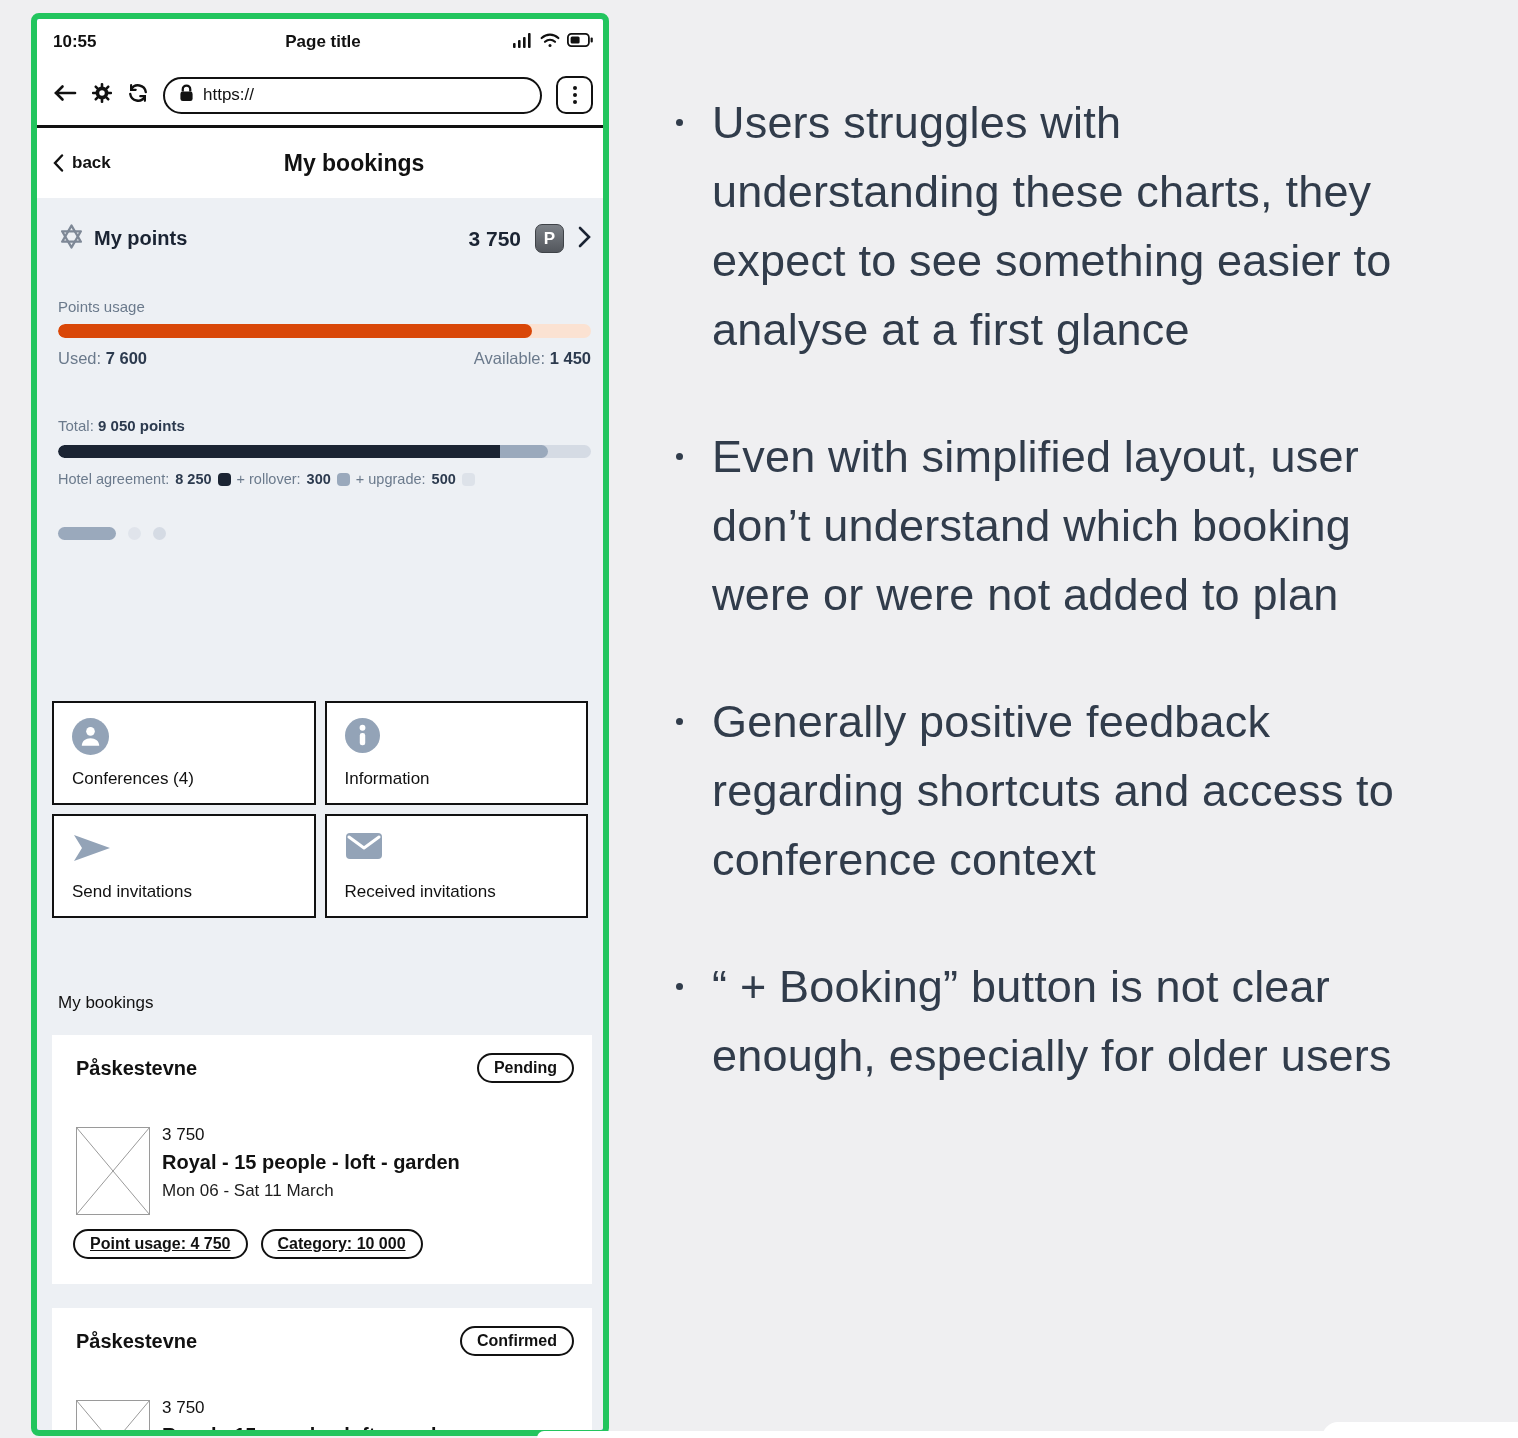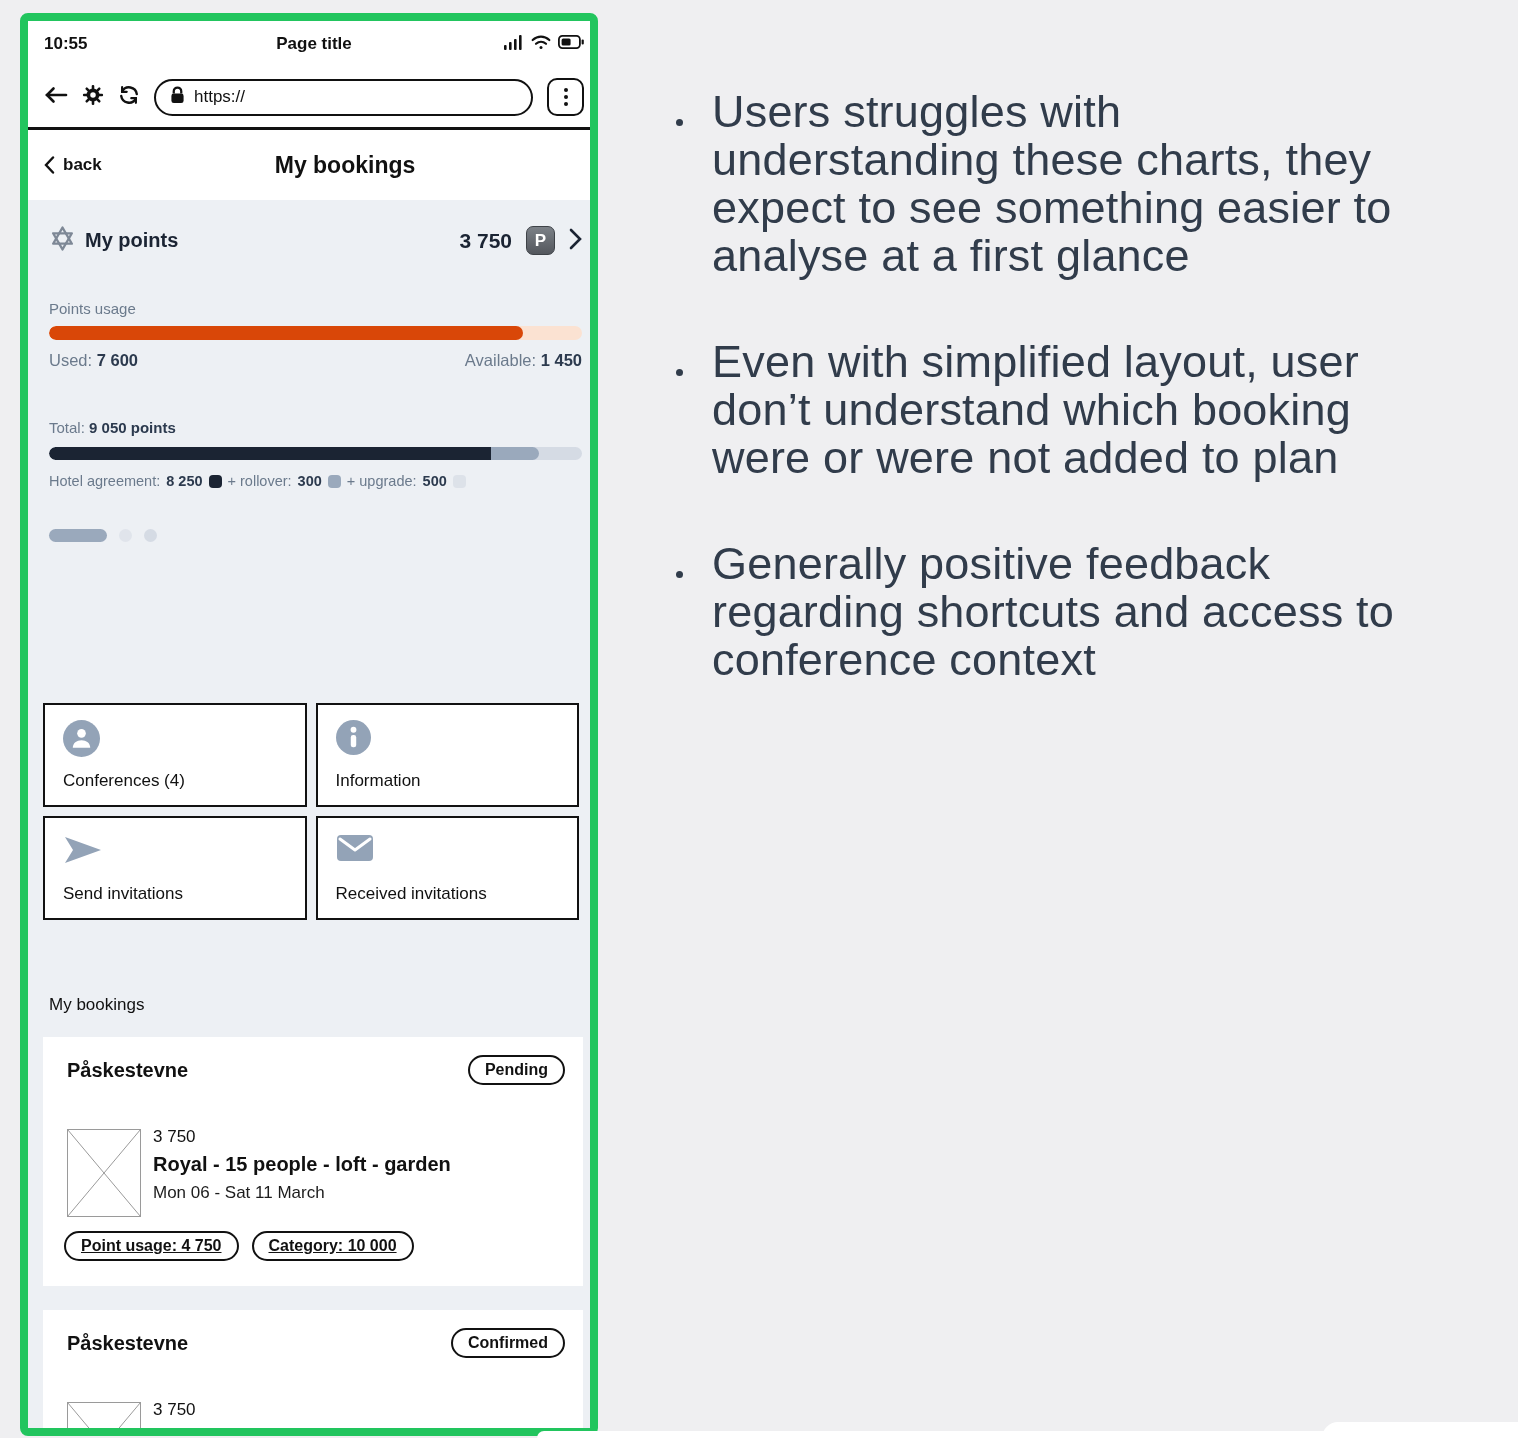--- a/index.html
+++ b/index.html
@@ -5,22 +5,22 @@
   * { margin:0; padding:0; box-sizing:border-box; }
   html,body { width:1518px; height:1438px; }
   .page {
     position:relative; width:1518px; height:1438px;
     background:#efeff1; overflow:hidden;
     font-family:"Liberation Sans", sans-serif; color:#111;
   }
 
   
   .phone {
-    position:absolute; left:20px; top:13px; width:578px; height:1423px;
-    background:#3b82f6; border:8px solid #22c55e; border-radius:8px; overflow:hidden;
+    position:absolute; left:31px; top:13px; width:578px; height:1423px;
+    background:#3b82f6; border:6px solid #22c55e; border-radius:8px; overflow:hidden;
   }
   .status-bar {
     position:absolute; left:0; top:0; width:572px; height:46px;
     display:flex; align-items:center; padding:0 16px; background:#fff;
   }
   .sb-time { font-size:17px; font-weight:bold; }
   .sb-title { position:absolute; left:0; width:100%; text-align:center; font-size:17px; font-weight:bold; pointer-events:none; }
   .sb-icons { margin-left:auto; display:flex; align-items:center; gap:7px; z-index:2; }
 
   .browser-bar {
@@ -124,21 +124,21 @@
   }
 
   
   .notes { position:absolute; left:664px; top:88px; width:736px; color:#313c4b; }
   .bullet { display:flex; margin-bottom:58px; }
   .bullet .dot { flex:0 0 48px; position:relative; }
   .bullet .dot::before {
     content:""; position:absolute; left:12px; top:31px;
     width:7px; height:7px; border-radius:50%; background:#313c4b;
   }
-  .bullet .txt { font-size:45px; line-height:48px; font-weight:300; letter-spacing:.2px; }
+  .bullet .txt { font-size:45px; line-height:69px; font-weight:300; letter-spacing:.2px; }
 
   
   .peek-a { position:absolute; left:537px; top:1431px; width:981px; height:7px; background:#fff; border-radius:10px 0 0 0; }
   .peek-b { position:absolute; left:1322px; top:1422px; width:196px; height:16px; background:#fff; border-radius:16px 0 0 0; }
 </style>
 </head>
 <body>
 
 <div class="page">
 
@@ -377,18 +377,22 @@
       <span class="txt">Users struggles with understanding these charts, they expect to see something easier to analyse at a first glance</span>
     </div>
     <div class="bullet">
       <span class="dot"></span>
       <span class="txt">Even with simplified layout, user don’t understand which booking were or were not added to plan</span>
     </div>
     <div class="bullet">
       <span class="dot"></span>
       <span class="txt">Generally positive feedback regarding shortcuts and access to conference context</span>
     </div>
+    <div class="bullet">
+      <span class="dot"></span>
+      <span class="txt">“ + Booking” button is not clear enough, especially for older users</span>
+    </div>
   </div>
 
   <div class="peek-a"></div>
   <div class="peek-b"></div>
 
 </div>
 
 </body></html>

